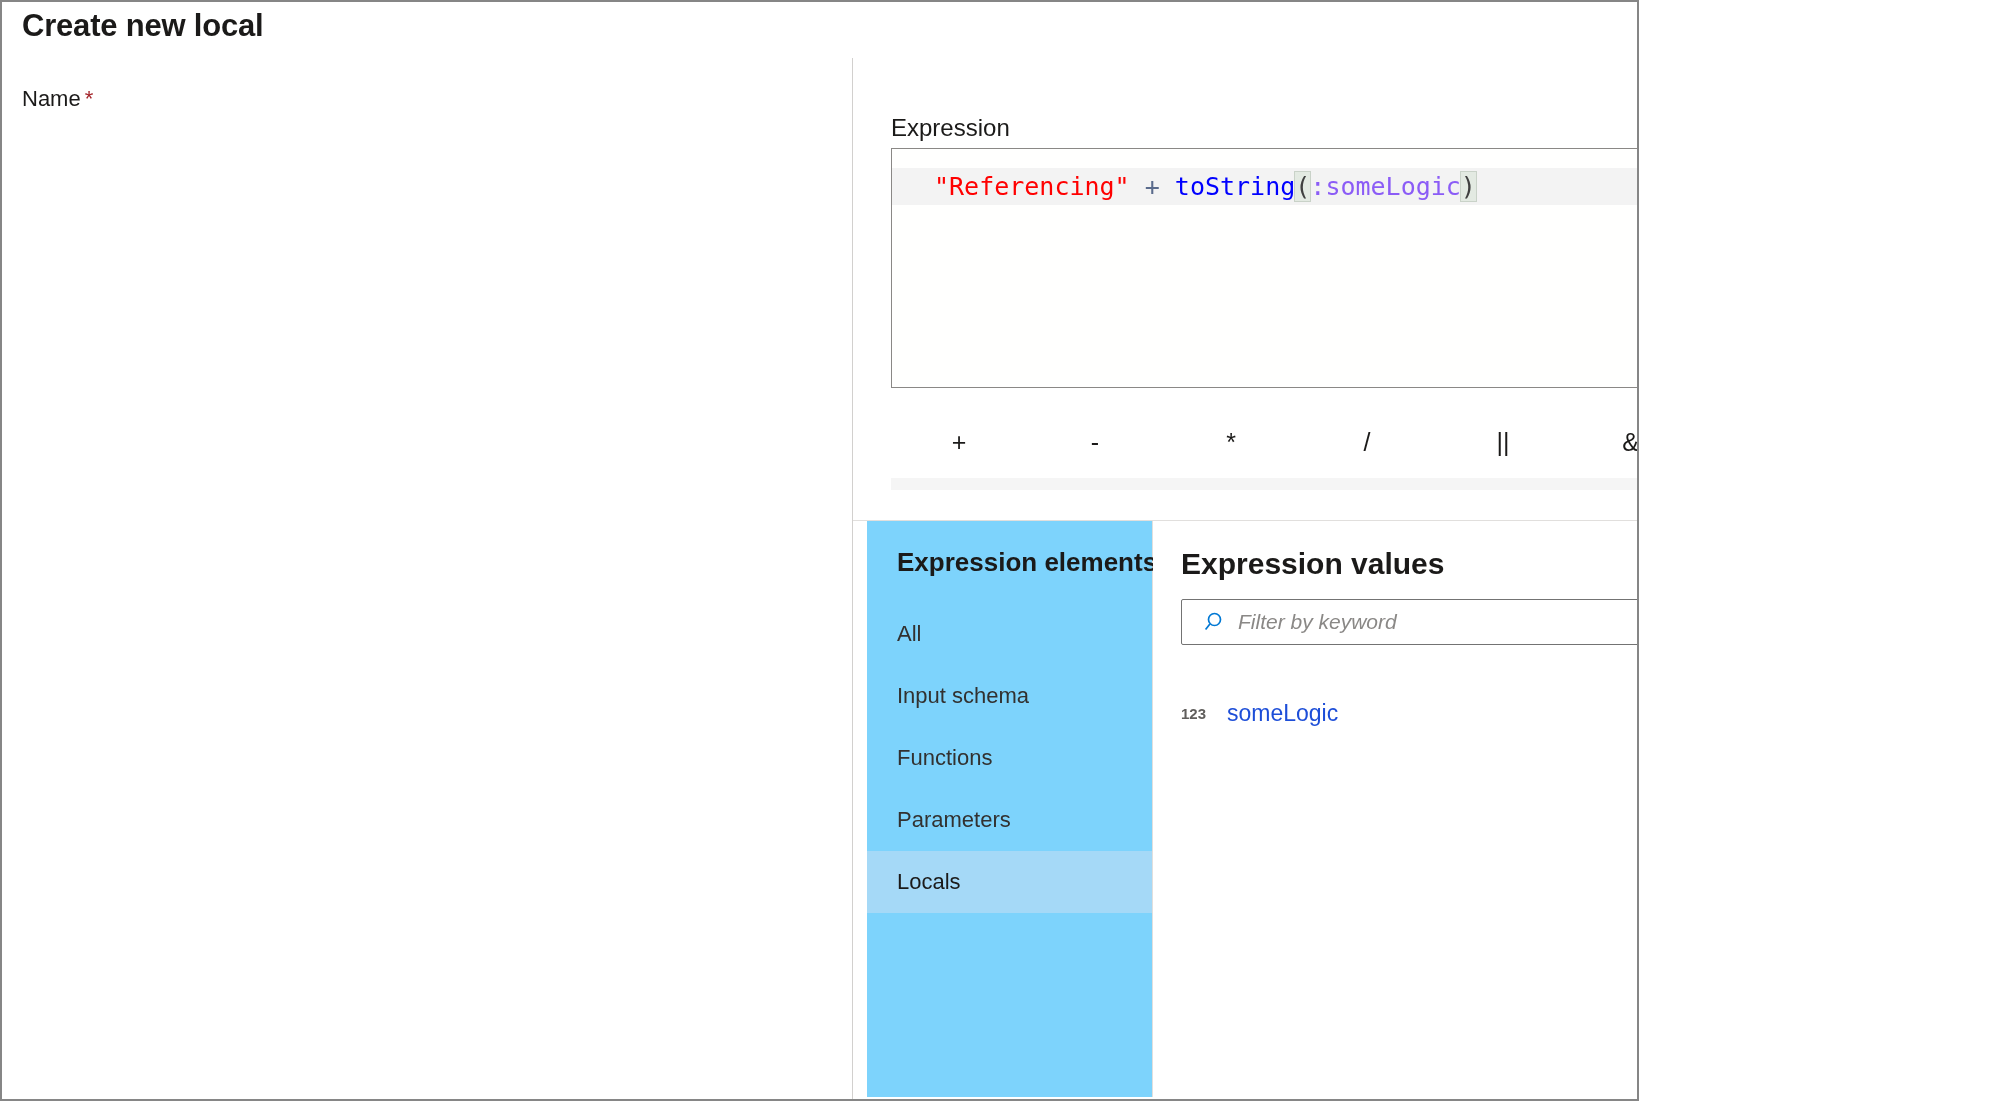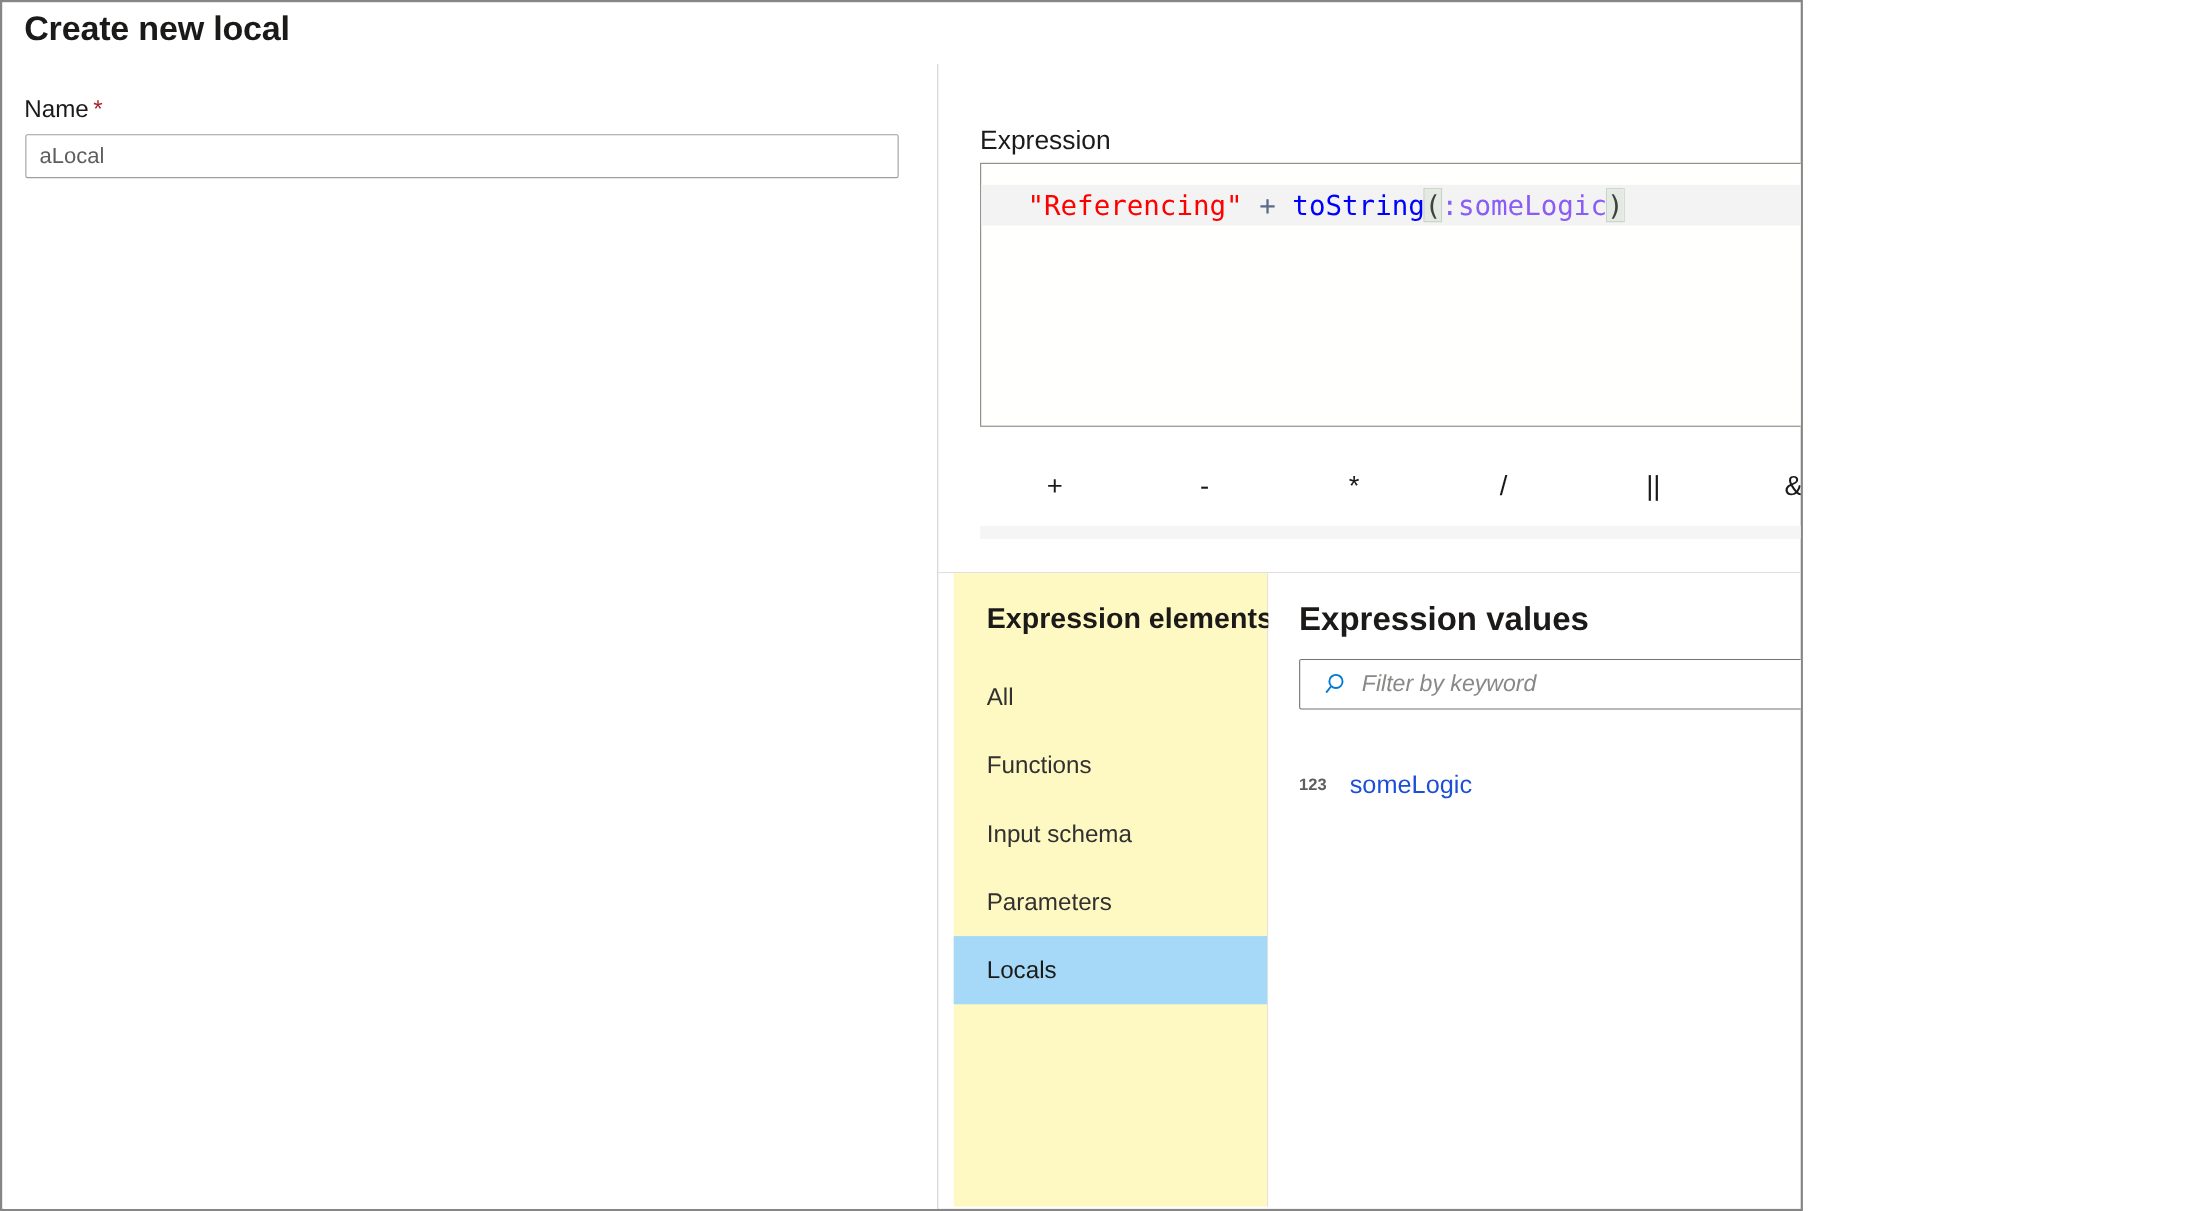--- a/index.html
+++ b/index.html
@@ -208,21 +208,21 @@
   }
 
   
   .elements-col {
     position: absolute;
     left: 14px;
     top: 463px;
     width: 285px;
     bottom: 0;
     border-right: 1px solid #e1dfdd;
-    background: #fef9c3;
+    background: #7dd3fc;
   }
   .col-heading {
     position: absolute;
     left: 30px;
     top: 26px;
     font-size: 26px;
     font-weight: 600;
     color: #1b1a19;
     white-space: nowrap;
   }
@@ -337,21 +337,20 @@
 <body>
 
 <div id="screen">
 
   <div class="dialog-title">Create new local</div>
 
   <div class="left-pane">
     <div class="field-label">
       <span>Name</span><span class="required-asterisk">*</span>
     </div>
-    <input class="name-input" type="text" placeholder="aLocal" value="" style="">
   </div>
 
   <div class="v-divider"></div>
 
   <div class="right-pane">
 
     <div class="section-label">Expression</div>
 
     <div class="editor-box">
       <div class="editor-active-line"></div>
@@ -374,22 +373,22 @@
         <div class="op-scroll-thumb"></div>
       </div>
     </div>
 
     <div class="h-divider"></div>
 
     <div class="elements-col">
       <div class="col-heading">Expression elements</div>
       <div class="elements-list" id="elements-list">
           <div class="element-item">All</div>
+          <div class="element-item">Input schema</div>
           <div class="element-item">Functions</div>
-          <div class="element-item">Input schema</div>
           <div class="element-item">Parameters</div>
           <div class="element-item selected">Locals</div>
         </div>
     </div>
 
     <div class="values-col">
       <div class="values-heading">Expression values</div>
 
       <div class="filter-wrap">
         <span class="search-icon">

